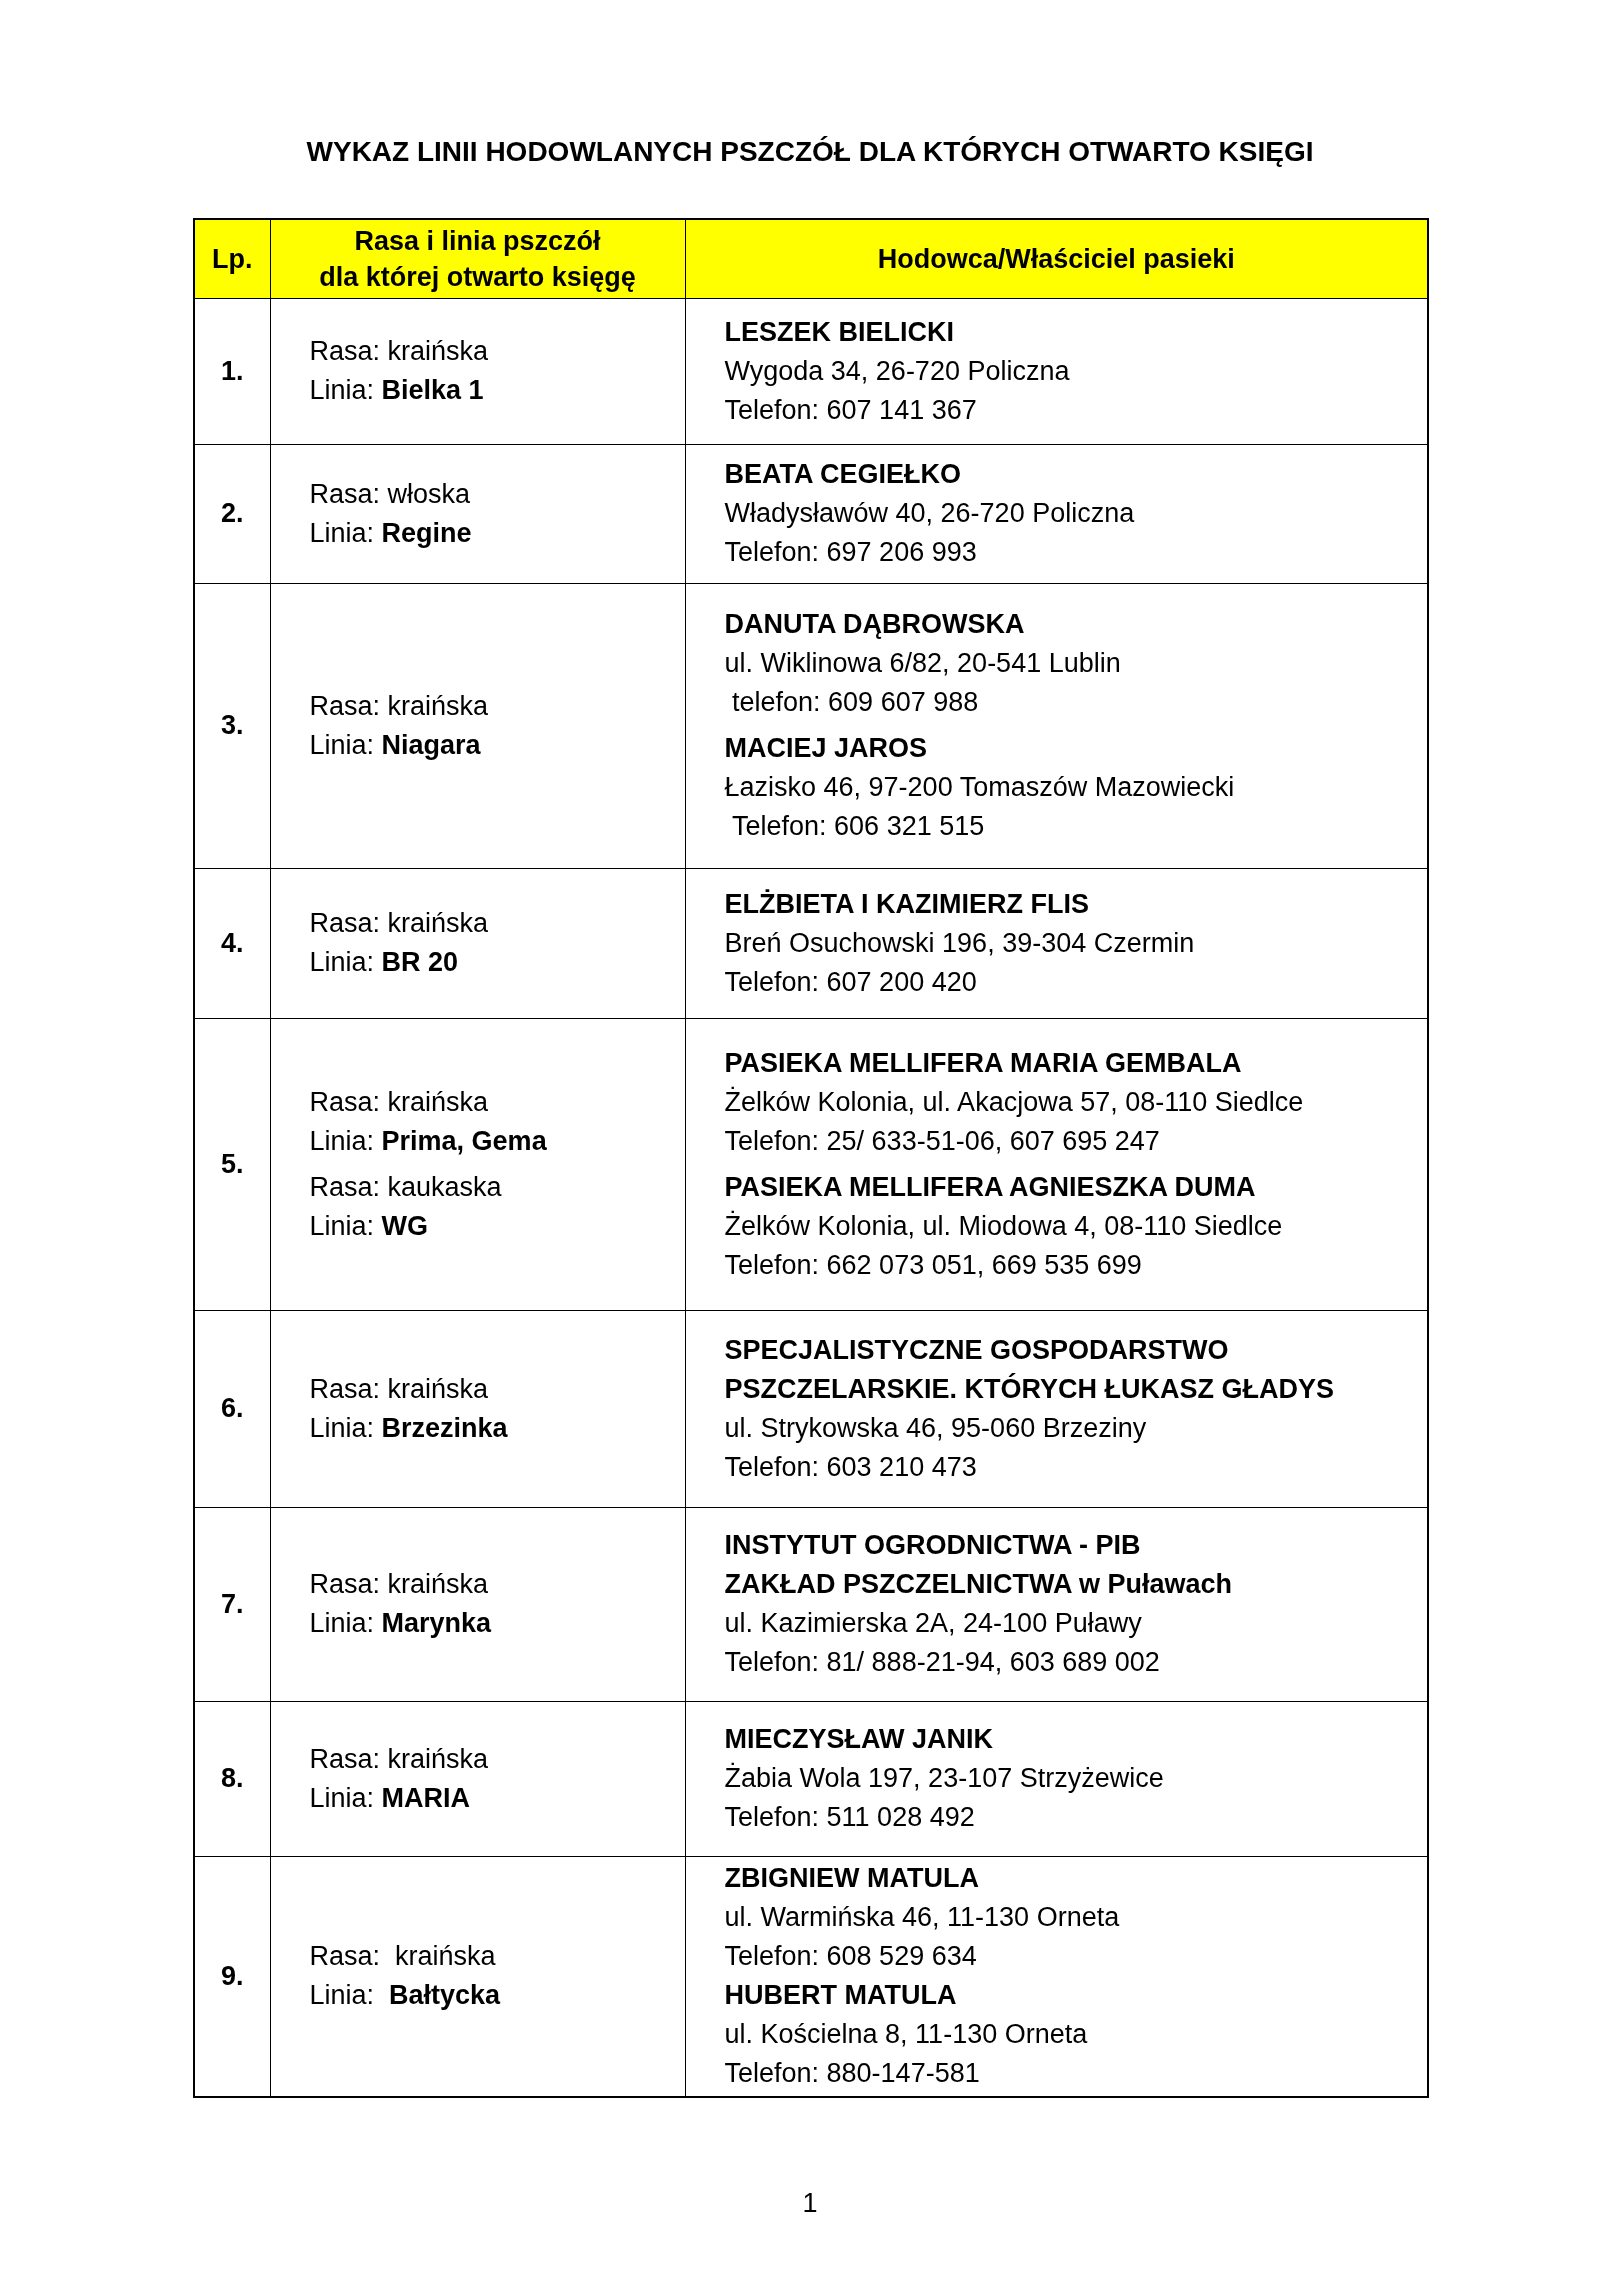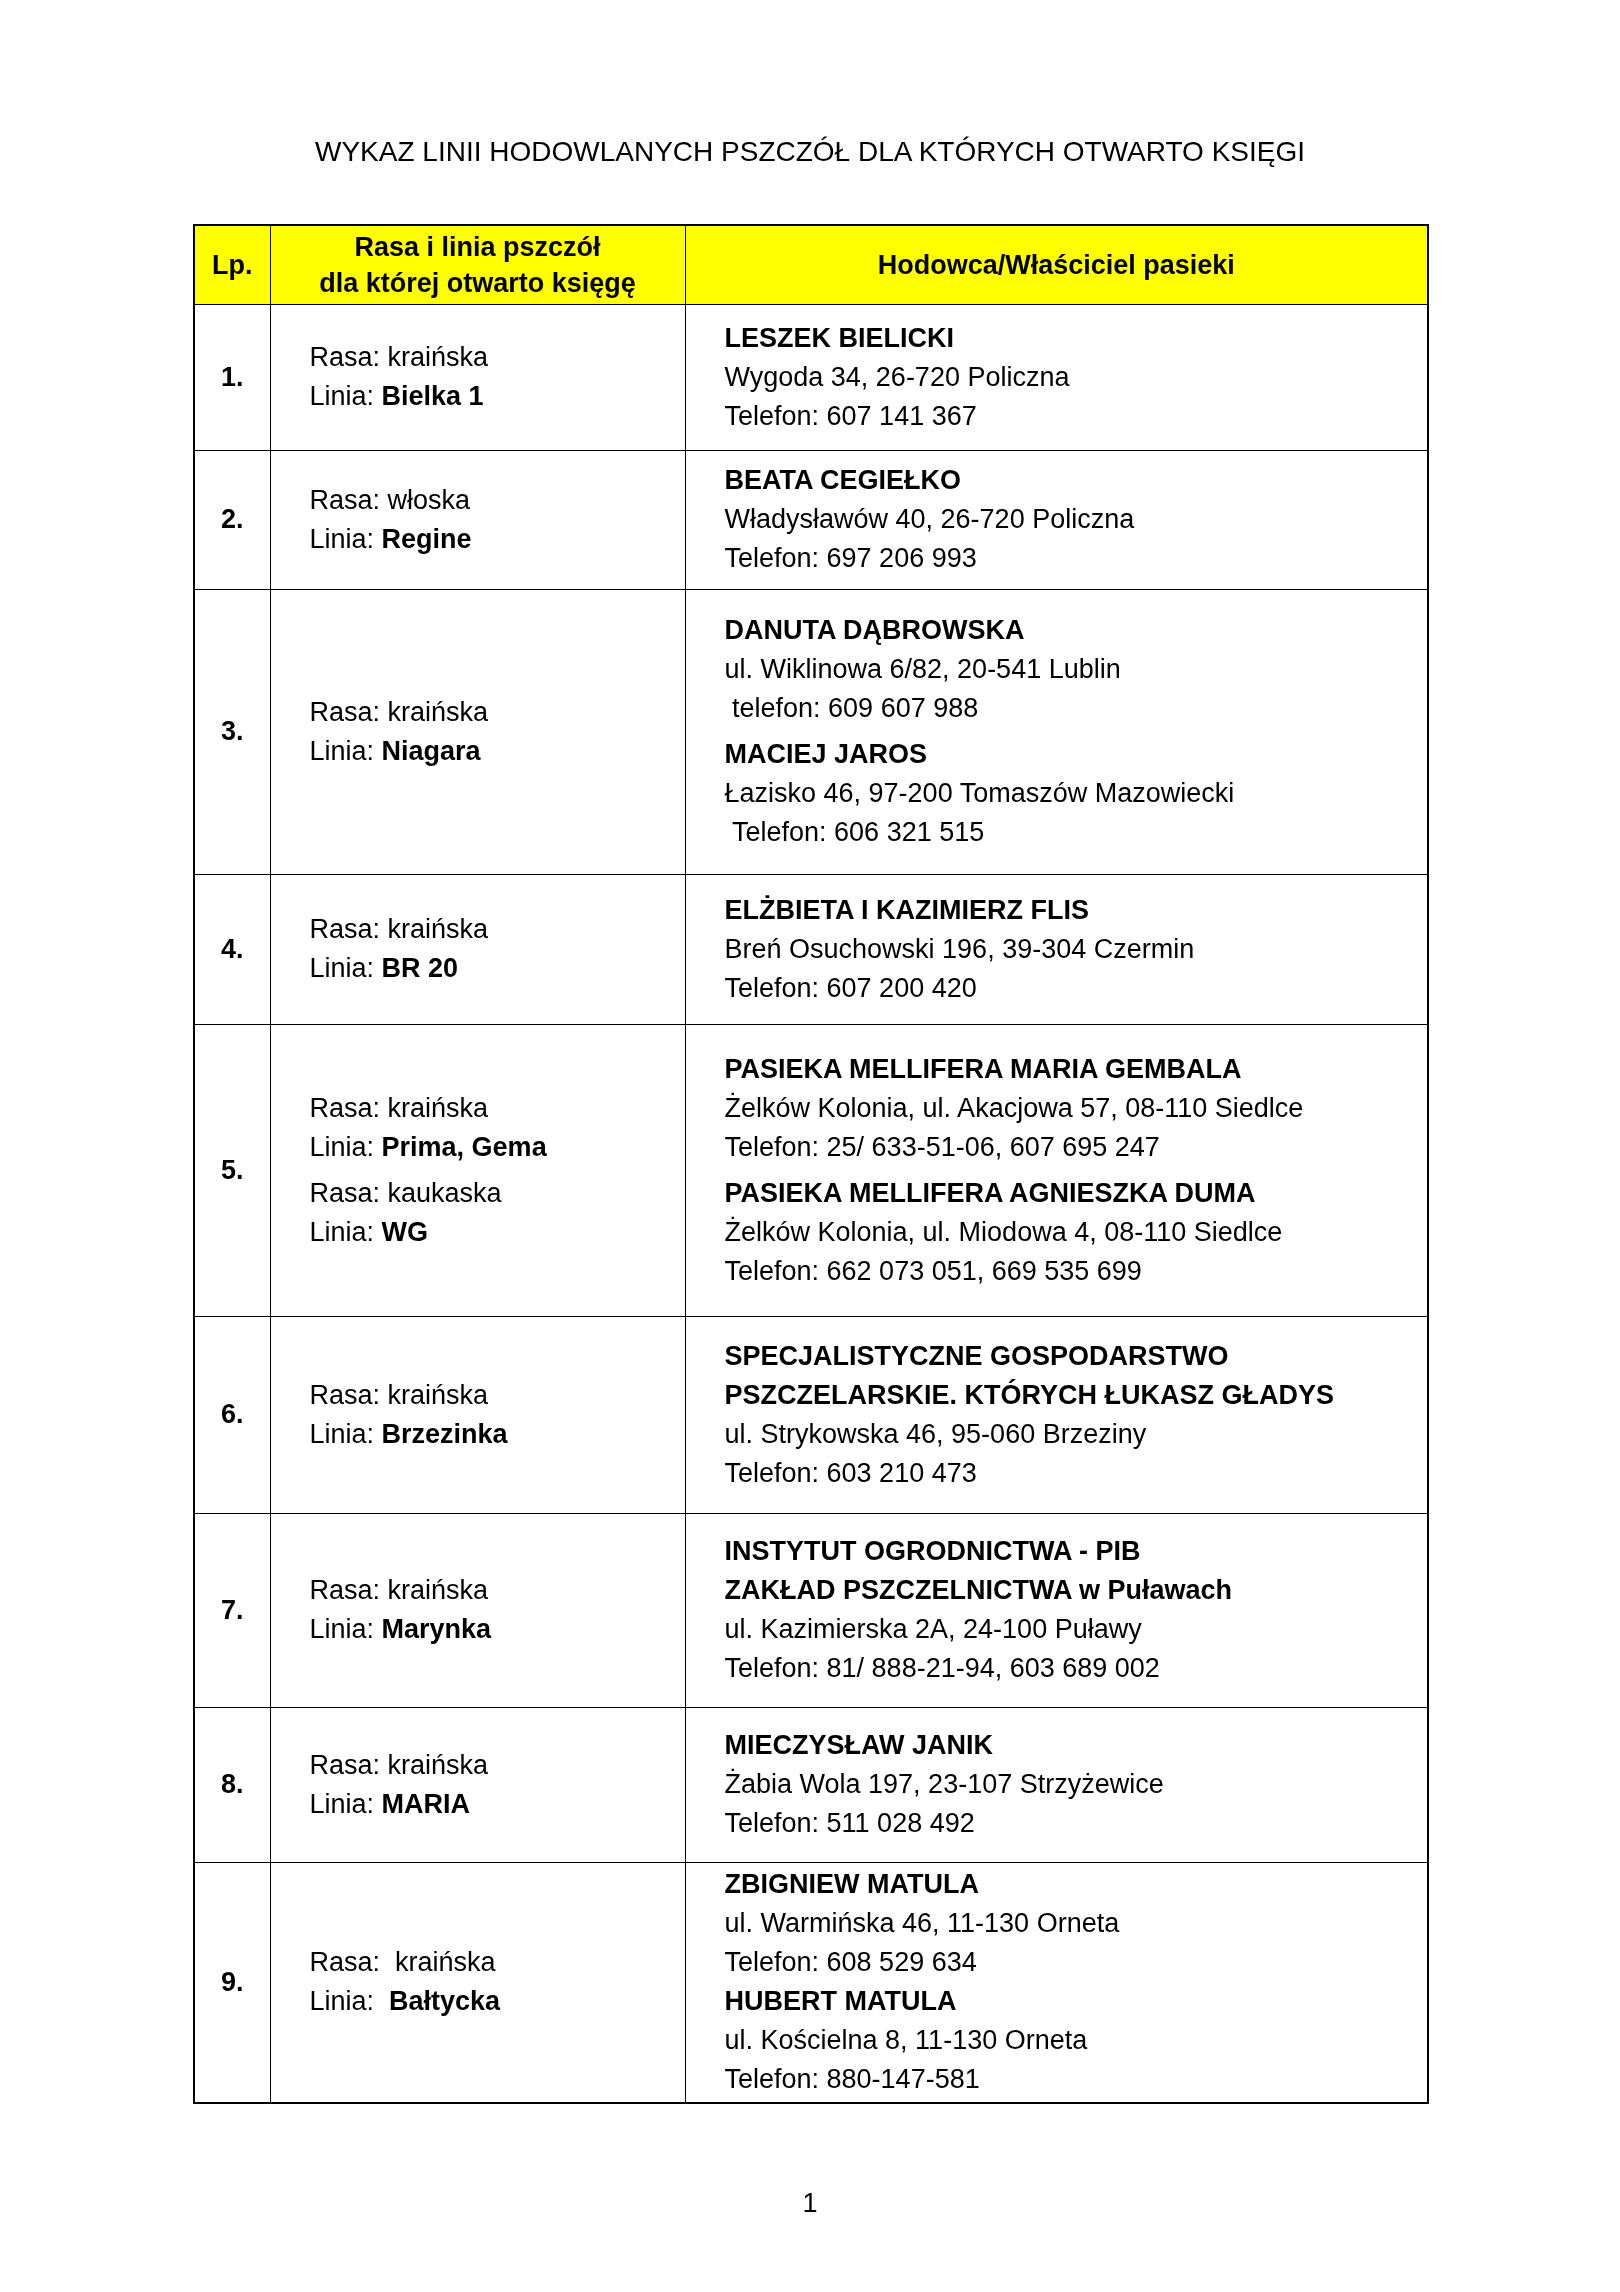--- a/index.html
+++ b/index.html
@@ -11,29 +11,29 @@
     font-family: "Liberation Sans", sans-serif;
     color: #000000;
     overflow: hidden;
   }
   .doc-title {
     position: absolute;
     top: 93px;
     left: 0;
     width: 100%;
     text-align: center;
-    font-weight: normal;
+    font-weight: bold;
     font-size: 28px;
     line-height: 39px;
     white-space: pre-line;
   }
   table.main-table {
     position: absolute;
     left: 193px;
-    top: 224px;
+    top: 218px;
     width: 1234px;
     border-collapse: collapse;
     table-layout: fixed;
     border: 2.7px solid #000;
   }
   .main-table th, .main-table td {
     border: 1.8px solid #000;
     vertical-align: middle;
     padding: 0;
   }

